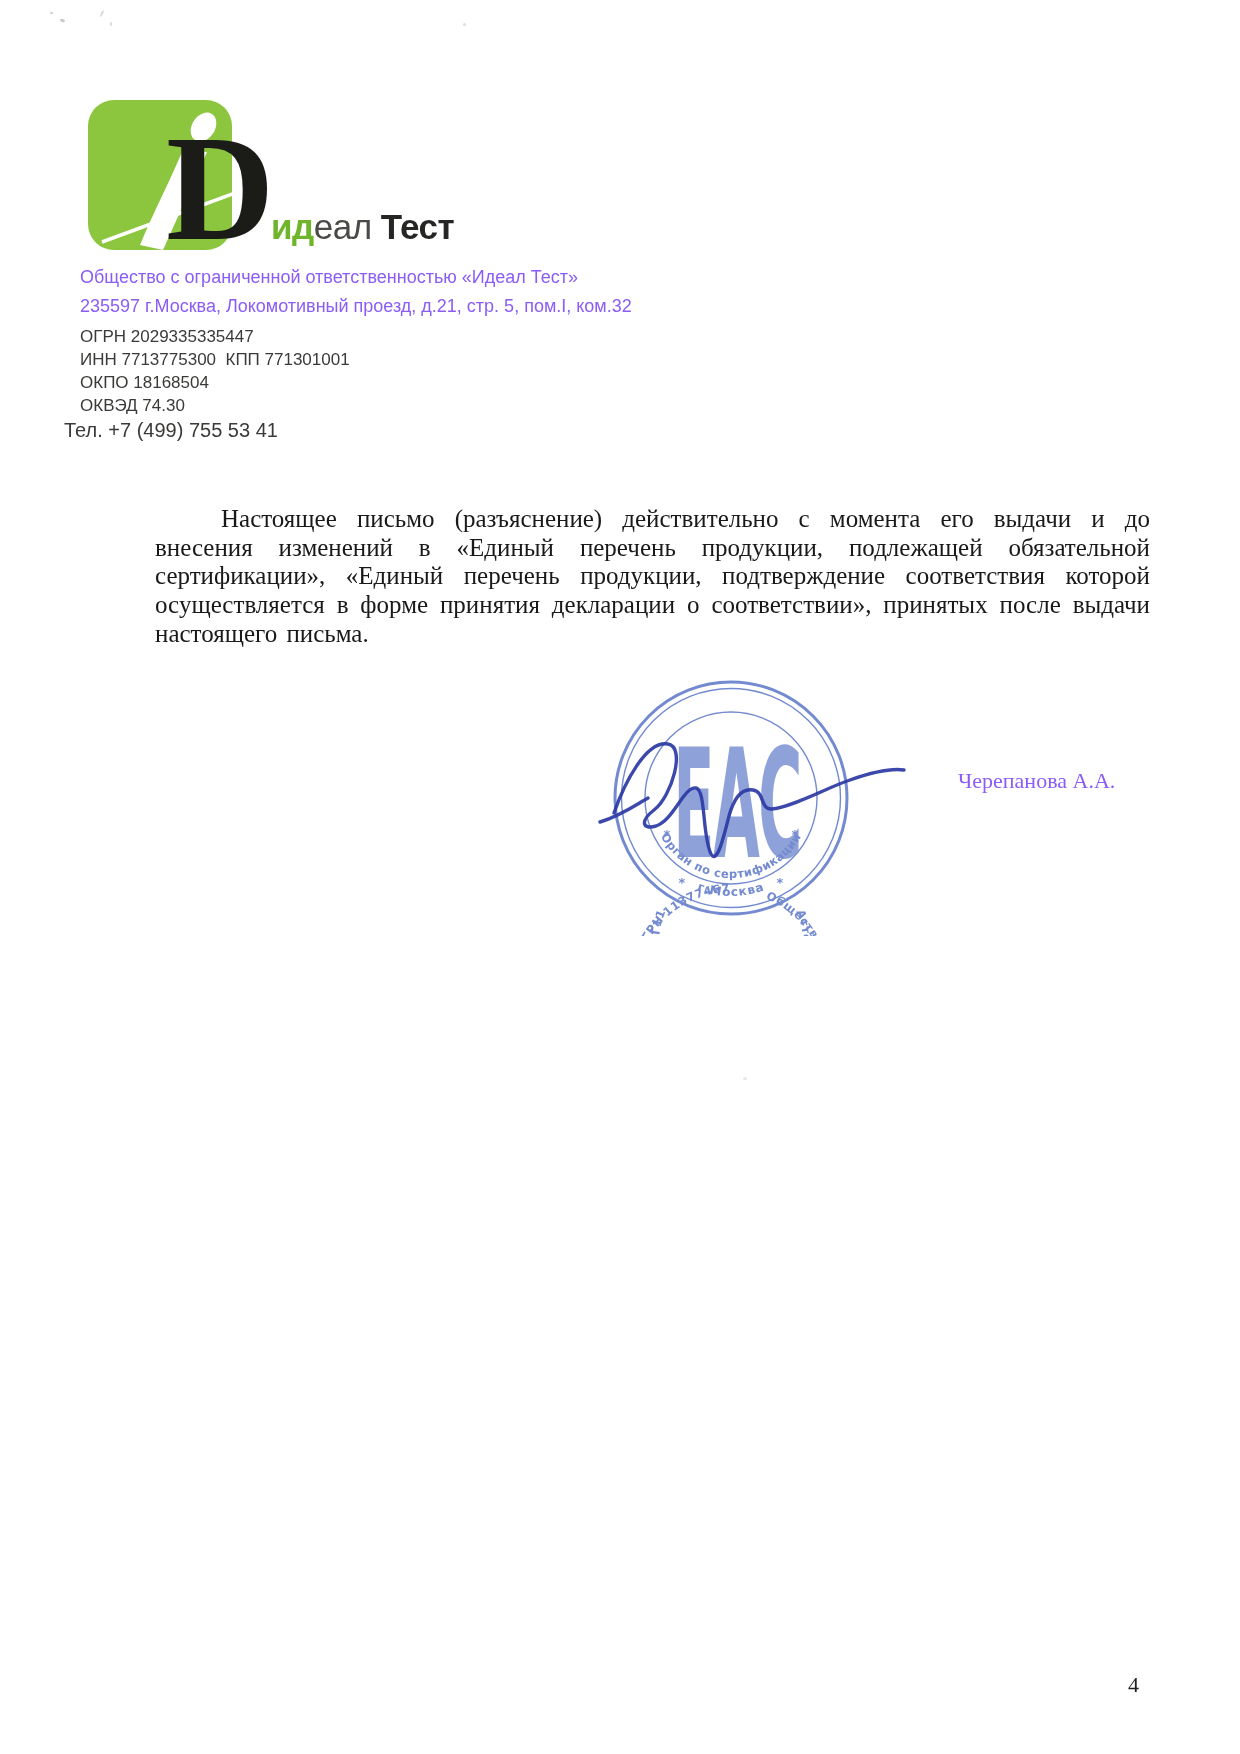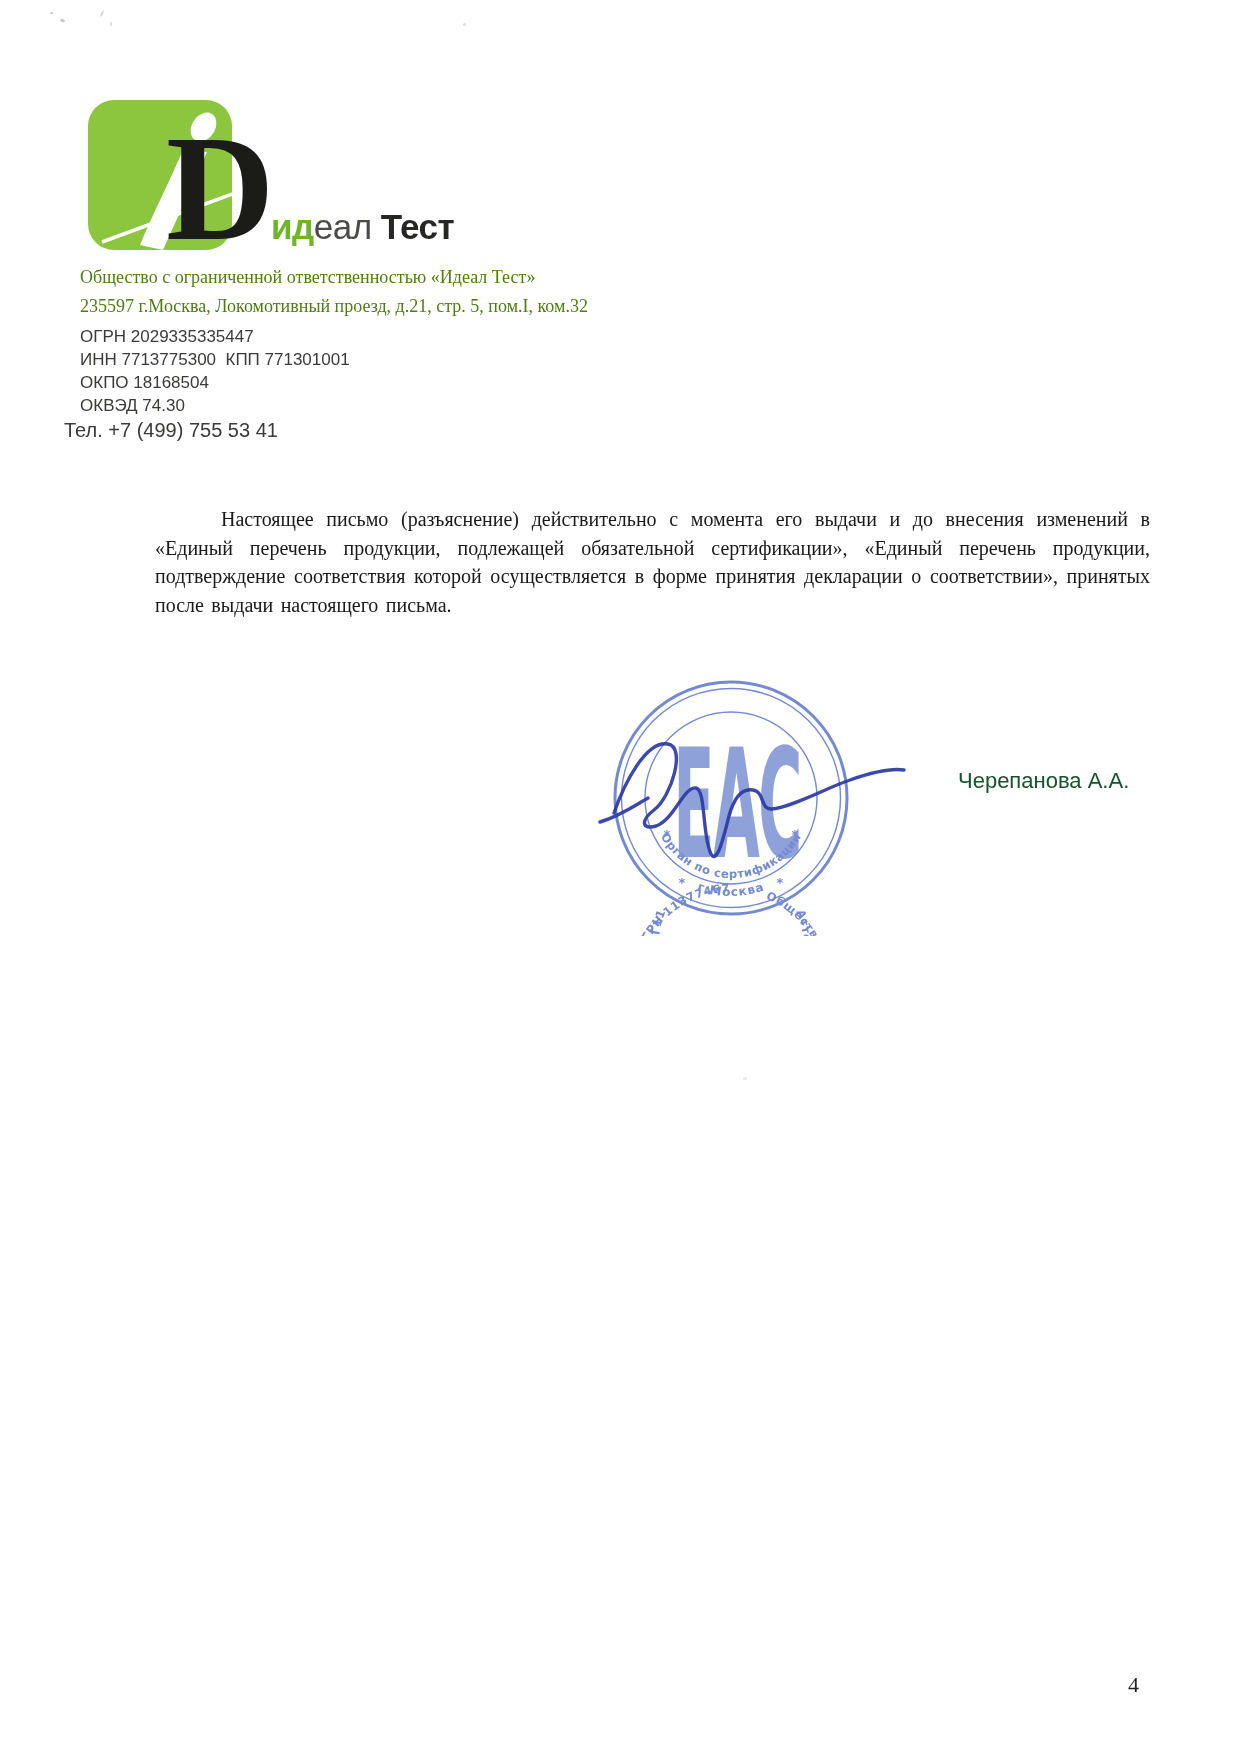--- a/index.html
+++ b/index.html
@@ -21,43 +21,43 @@
   }
   .wordmark{
     position:absolute;left:271px;top:209px;z-index:2;
     font-size:35px;line-height:1;letter-spacing:-0.5px;white-space:nowrap;
   }
   .wm-green{font-weight:bold;color:#70b42c;}
   .wm-mid{font-weight:normal;color:#4b4a47;}
   .wm-bold{font-weight:bold;color:#262624;}
   
   .company-top{
-    position:absolute;left:80px;top:263px;font-size:18px;line-height:29px;color:#4d7c0f;font-family:Liberation Serif, serif;
+    position:absolute;left:80px;top:263px;font-size:18px;line-height:29px;color:#8b5cf6;
   }
   .company-codes{
     position:absolute;left:80px;top:325px;font-size:17px;line-height:23px;color:#3b3a38;
   }
   .company-codes div{white-space:pre;}
   .company-phone{
     position:absolute;left:64px;top:419px;font-size:20px;color:#3b3a38;
   }
   
   .body-par{
     position:absolute;left:155px;top:505px;width:995px;
-    font-family:"Liberation Serif",serif;font-size:20px;line-height:28.7px;
+    font-family:"Liberation Serif",serif;font-size:25px;line-height:28.7px;
     color:#191919;text-align:justify;text-indent:66px;word-spacing:0.12em;margin:0;
   }
   
   .sig-title{
     position:absolute;left:155px;top:735px;
     font-family:"Liberation Serif",serif;font-size:22px;line-height:30.5px;color:#1d1d1d;
   }
   .signer{
     position:absolute;left:958px;top:768px;
-    font-family:Liberation Sans, sans-serif;font-size:22px;color:#14532d;white-space:nowrap;
+    font-family:Liberation Serif, serif;font-size:22px;color:#8b5cf6;white-space:nowrap;
   }
   .stamp-svg{position:absolute;left:593px;top:660px;opacity:.85;}
   .stamp-svg text{font-family:"DejaVu Sans",sans-serif;font-weight:bold;}
   .signature-svg{position:absolute;left:590px;top:718px;z-index:3;opacity:.92;}
   
   .page-number{
     position:absolute;left:1128px;top:1672px;
     font-family:"Liberation Serif",serif;font-size:22px;color:#222222;
   }
 </style>

